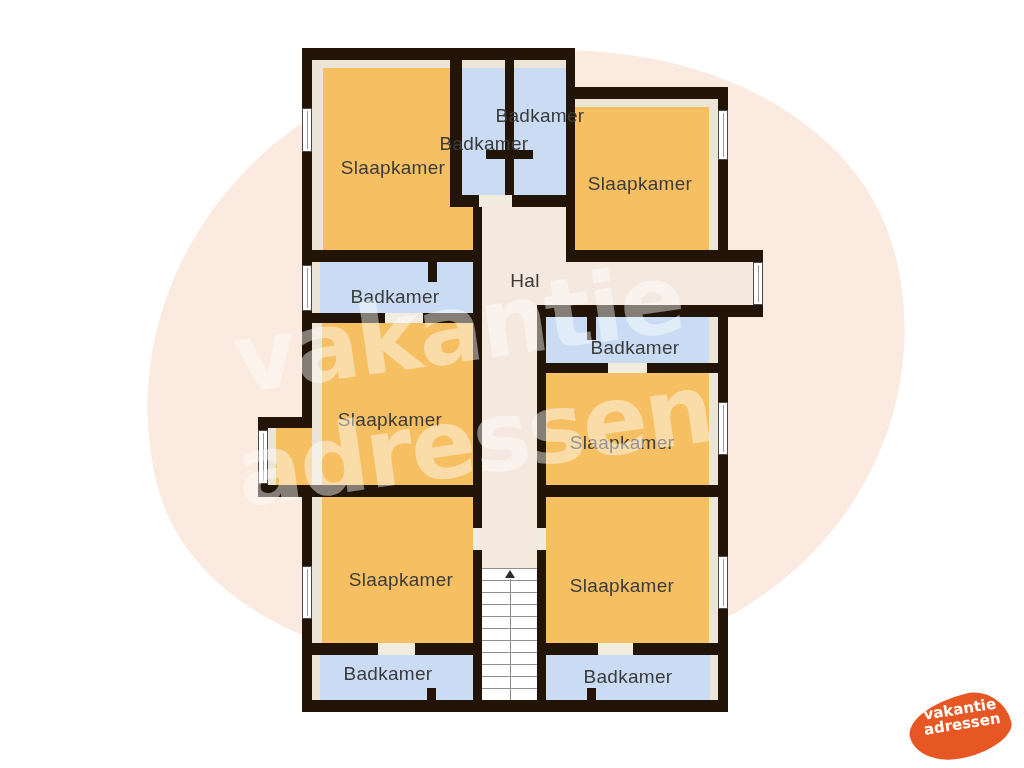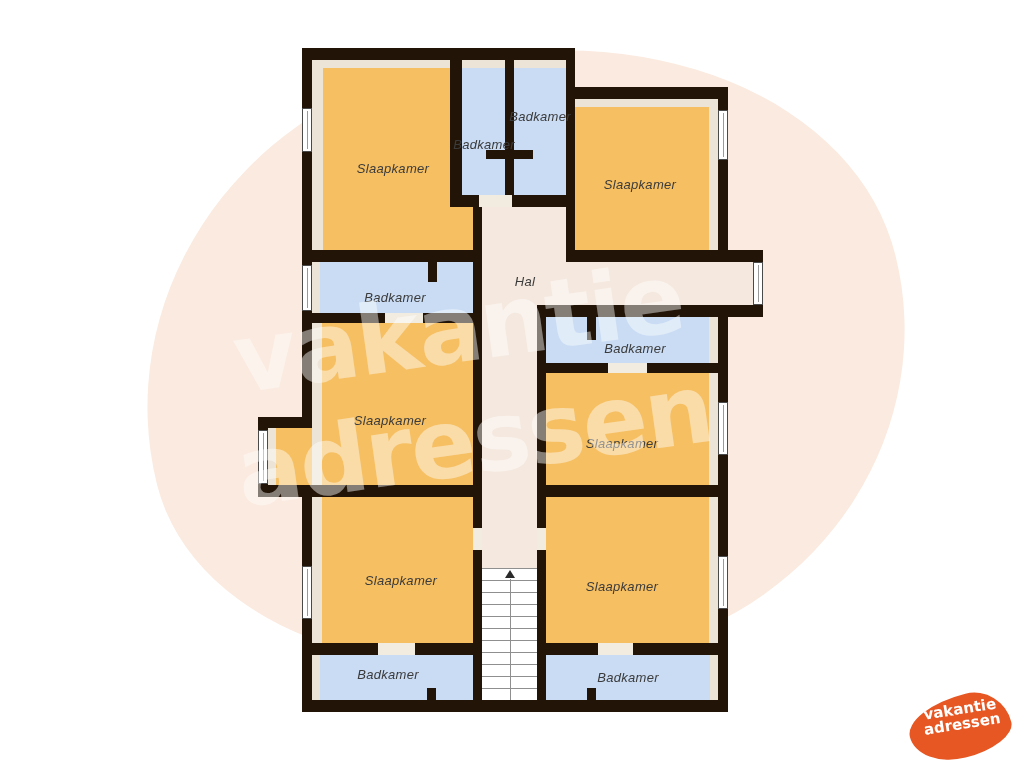--- a/index.html
+++ b/index.html
@@ -10,22 +10,22 @@
     background:#fbeadf;border-radius:47% 53% 44% 56% / 55% 48% 52% 45%;
     transform:rotate(-14deg);z-index:0;}
   .plan{position:absolute;left:0;top:0;width:1024px;height:768px;z-index:2;}
   .win{background:#ffffff;border:1px solid #4a4a4a;box-sizing:border-box;}
   .win::after{content:'';position:absolute;left:50%;top:2px;bottom:2px;width:1px;background:#9a9a9a;}
   .stairs{background:#ffffff;background-image:repeating-linear-gradient(to bottom,#ffffff 0 11px,#8f8f8f 11px 12px);
     border-top:1px solid #8f8f8f;box-sizing:border-box;}
   .stairs::before{content:'';position:absolute;left:50%;top:10px;bottom:0;width:1px;background:#8f8f8f;}
   .stairs::after{content:'';position:absolute;left:50%;top:1px;transform:translateX(-50%);
     width:0;height:0;border:5px solid transparent;border-bottom:8px solid #2a2a2a;border-top:0;}
-  .room-label{position:absolute;transform:translate(-50%,-50%);font-size:13px;color:#3b3b3b;
-    white-space:nowrap;letter-spacing:.3px;font-style:italic;}
+  .room-label{position:absolute;transform:translate(-50%,-50%);font-size:19px;color:#3b3b3b;
+    white-space:nowrap;letter-spacing:.3px;}
   
   .watermark{position:absolute;left:140px;top:272px;width:660px;height:280px;z-index:5;
     transform:rotate(-8deg);text-align:center;pointer-events:none;
     font-family:"DejaVu Sans",sans-serif;font-weight:bold;color:rgba(255,255,255,0.45);
     font-size:96px;line-height:1.18;letter-spacing:-2px;}
   
   .logo{position:absolute;left:903px;top:692px;width:116px;height:72px;z-index:10;}
   .logo-blob{position:absolute;left:6px;top:4px;width:102px;height:62px;background:#e65723;
     border-radius:63% 37% 52% 48% / 46% 62% 38% 54%;transform:rotate(-14deg);}
   .logo-text{position:absolute;left:0;top:10px;width:116px;text-align:center;transform:rotate(-9deg);

